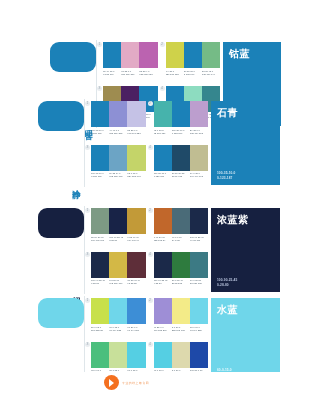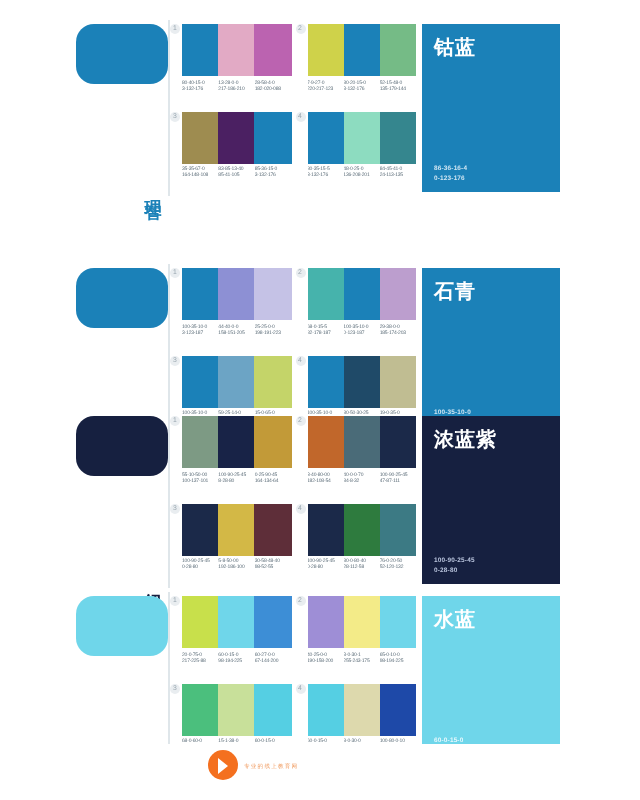--- a/index.html
+++ b/index.html
@@ -109,21 +109,21 @@
 
   
   #topband{position:absolute;left:0;top:0;width:281px;height:26px;background:#fff;}
 </style>
 </head>
 <body>
 
 <div id="page">
   <div id="topband"></div>
   <div id="sections-root">
-      <div class="section" style="top: 10px; height: 88px;">
+      <div class="section" style="top: 40px; height: 88px; padding-left: 12px;">
         <div class="keycol">
           <div class="keyswatch" style="background: rgb(27, 129, 184);"></div>
           <div class="vlabel" style="color: rgb(27, 129, 184);">理智</div>
           <div class="vrule"></div>
         </div>
         <div class="grid">
           <div class="palette">
             <div class="pal-num">1</div>
             <div class="chips">
               <div class="chip" style="background: rgb(27, 129, 184);"></div>
@@ -213,21 +213,21 @@
           </div>
         </div>
         <div class="namepanel" style="background: rgb(27, 129, 184);">
           <div class="cname" style="color: rgb(255, 255, 255);">钴蓝</div>
           <div class="cvals" style="color: rgb(207, 230, 243);">
             <span>86-36-16-4</span>
             <span>0-123-176</span>
           </div>
         </div>
       </div>
-      <div class="section" style="top: 132px; height: 88px;">
+      <div class="section" style="top: 99px; height: 88px;">
         <div class="keycol">
           <div class="keyswatch" style="background: rgb(27, 129, 184);"></div>
           <div class="vlabel" style="color: rgb(27, 129, 184);">冷静</div>
           <div class="vrule"></div>
         </div>
         <div class="grid">
           <div class="palette">
             <div class="pal-num">1</div>
             <div class="chips">
               <div class="chip" style="background: rgb(27, 129, 184);"></div>

